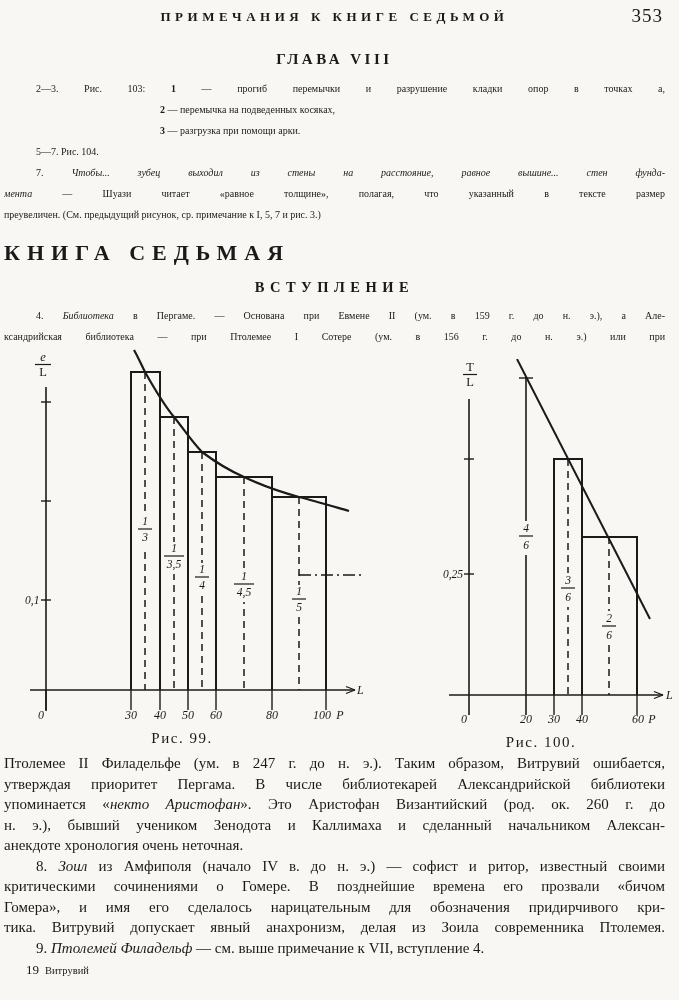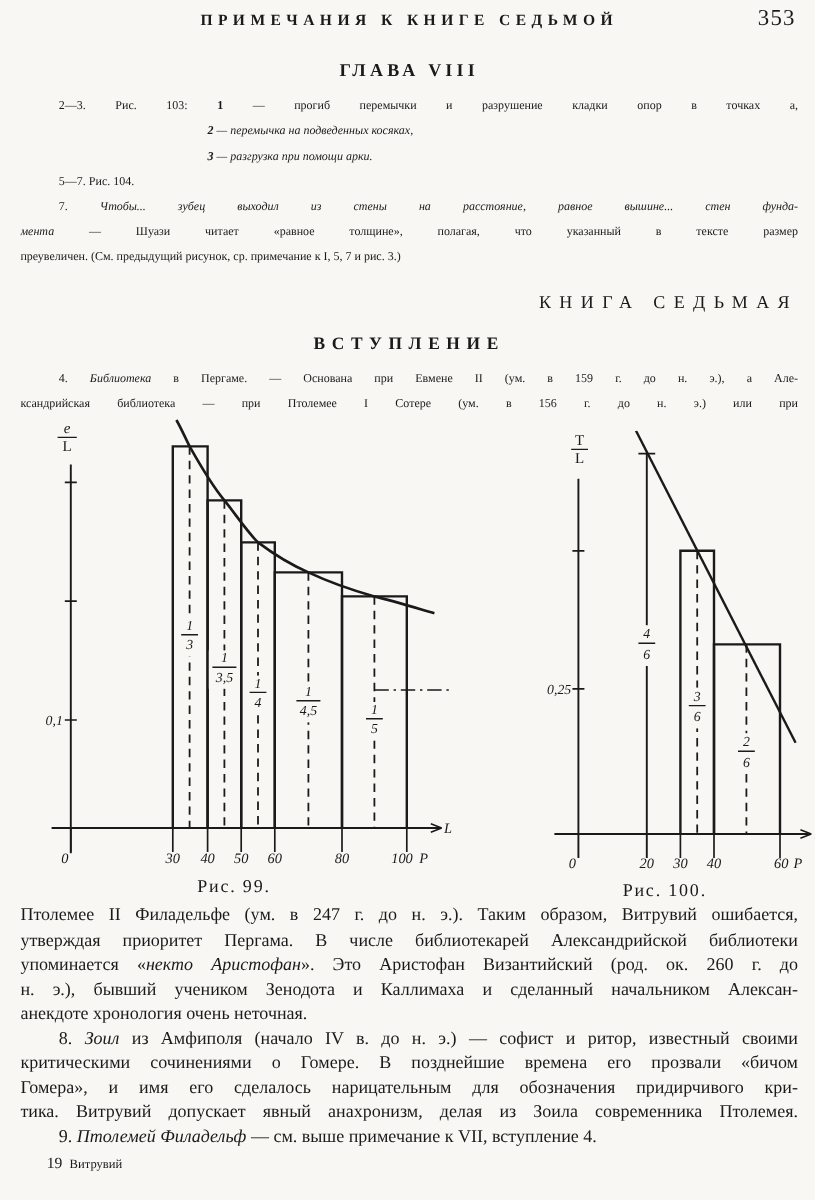--- a/index.html
+++ b/index.html
@@ -2,39 +2,39 @@
 <html><head>
 <meta charset="utf-8">
 <style>
   :root { --paper:#f8f7f4; --ink:#1a1a1a; }
   html,body { margin:0; padding:0; }
   body {
     width:679px; height:1000px; background:var(--paper);
     font-family:"Liberation Serif", serif; color:var(--ink);
   }
   .page { position:relative; width:679px; height:1000px; overflow:hidden; }
-  .content { padding:8px 14px 0 17px; }
+  .content { padding:8px 14px 0 4px; }
 
   .running-head { text-align:center; font-weight:bold; font-size:13px;
     letter-spacing:4.5px; line-height:18px; }
   .page-number { position:absolute; top:5px; right:16px; font-size:19px;
     letter-spacing:1px; font-weight:normal; }
 
   .glava { text-align:center; font-weight:bold; font-size:15px;
     letter-spacing:3.5px; margin:24px 0 9px 0; line-height:19px; }
-  .kniga { text-align:right; font-weight:normal; font-size:15px;
+  .kniga { text-align:left; font-weight:bold; font-size:22px;
     letter-spacing:7px; margin:15px 0 0 0; line-height:26px; }
   .vstup { text-align:center; font-weight:bold; font-size:14.5px;
     letter-spacing:5.5px; margin:12px 0 8px 0; line-height:19px; }
 
   .line { font-size:10px; line-height:21px; text-align:justify;
     text-align-last:justify; overflow:hidden; }
   .line.pl { text-align-last:left; }
   .line.ind { text-indent:32px; }
-  .line.sub { padding-left:156px; text-align-last:left;font-style:italic; }
+  .line.sub { padding-left:156px; text-align-last:left; }
   .it { font-style:italic; }
   .b  { font-weight:bold; }
 
   .lower .line { font-size:15px; line-height:20.5px; }
 
   .figs { position:relative; height:404px; margin-top:2px; }
   .figs svg { position:absolute; }
   #fig99 { left:20px; top:0; }
   #fig100 { left:435px; top:10px; }
 

